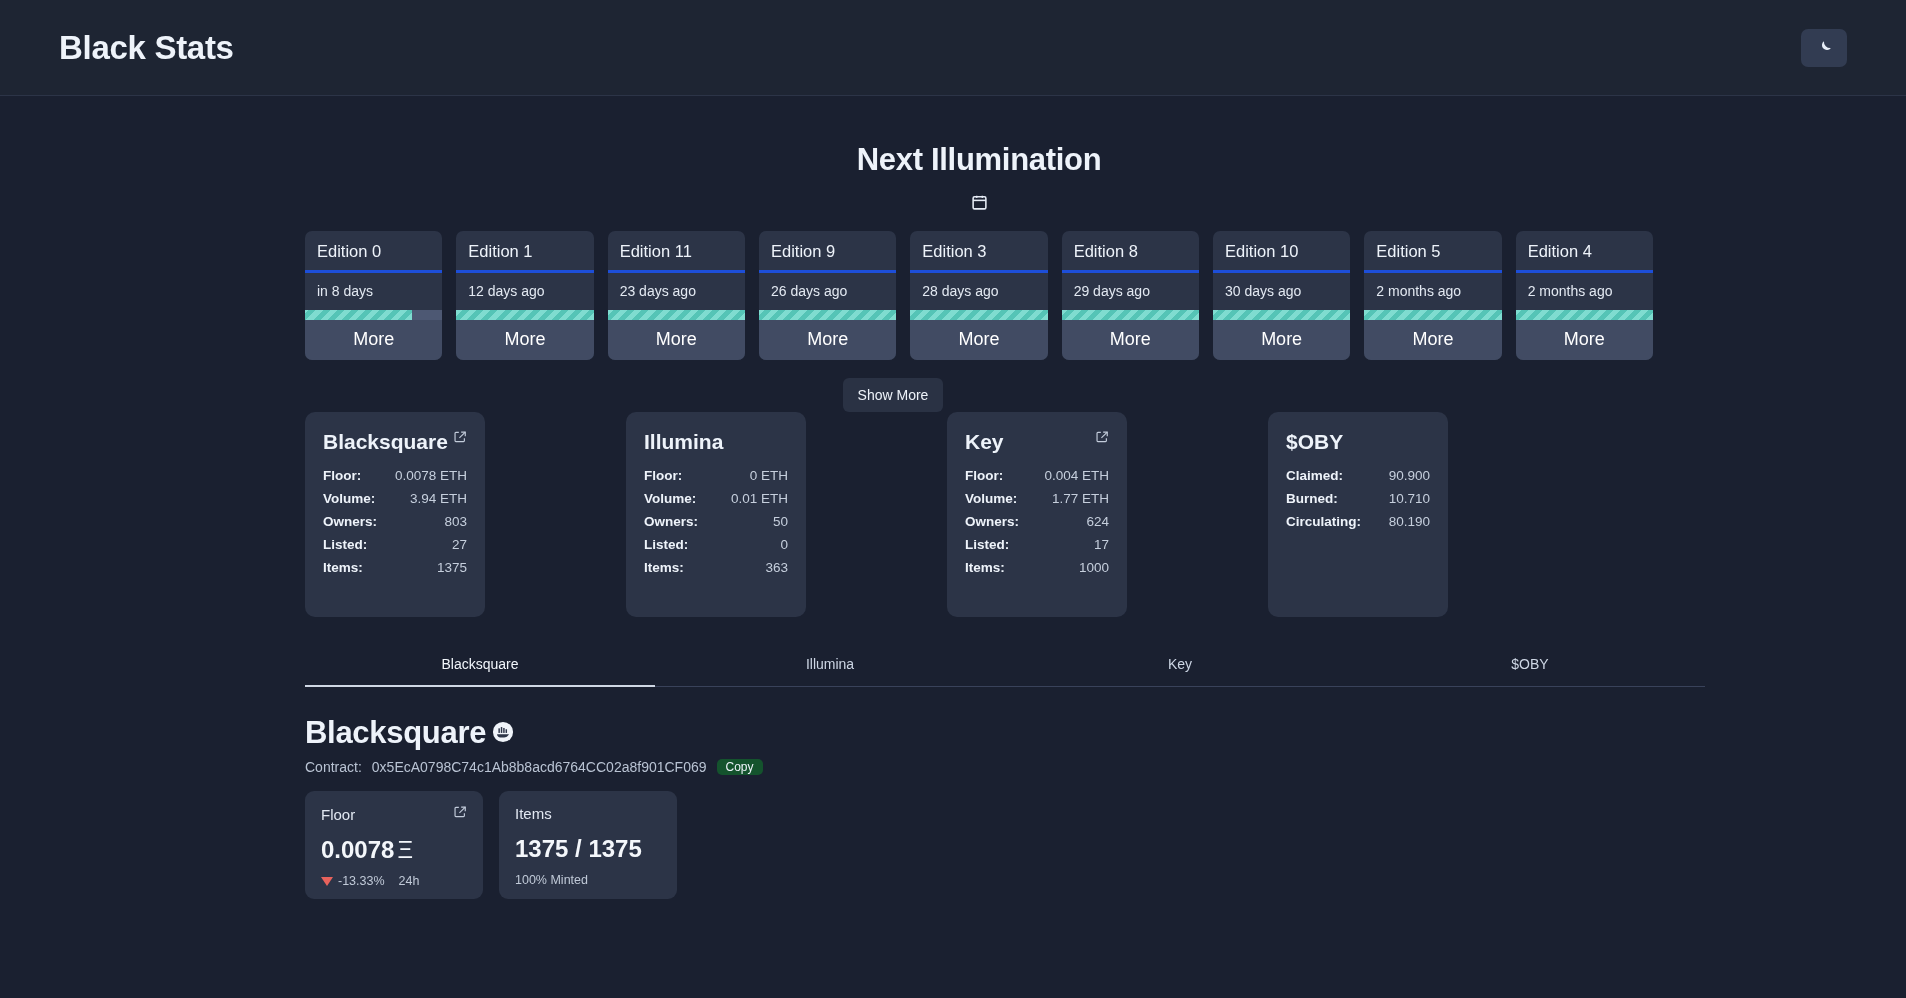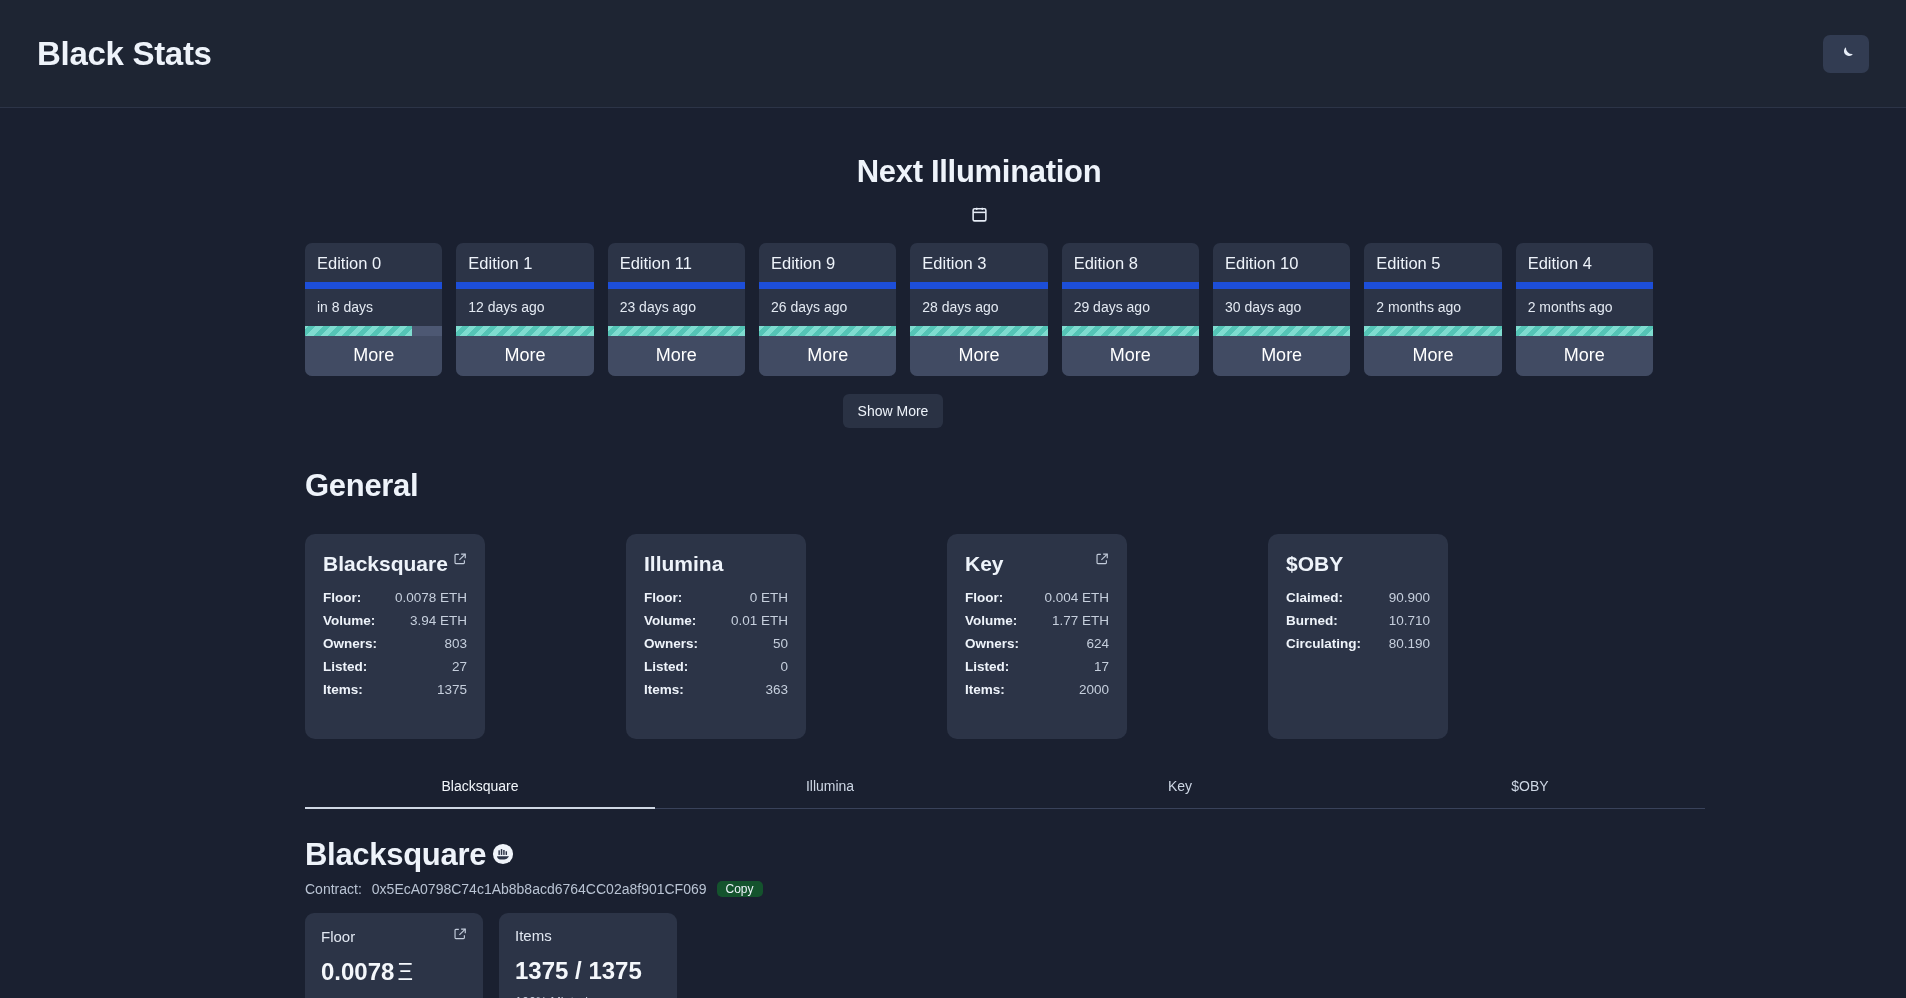--- a/index.html
+++ b/index.html
@@ -12,28 +12,28 @@
 
   body {
     background: #1a2030;
     font-family: "Liberation Sans", sans-serif;
     color: #e8edf5;
     -webkit-font-smoothing: antialiased;
   }
 
   
   .app-header {
-    height: 108px;
+    height: 96px;
     background: #1e2533;
     border-bottom: 1px solid #2b3purple;
     border-bottom: 1px solid #2c3447;
     display: flex;
     align-items: center;
     justify-content: space-between;
-    padding: 0 37px;
+    padding: 0 59px;
   }
   .app-title {
     font-size: 33px;
     font-weight: bold;
     color: #eef3fa;
     letter-spacing: -0.3px;
   }
   .theme-toggle {
     width: 46px;
     height: 38px;
@@ -83,21 +83,21 @@
     border-radius: 7px;
     overflow: hidden;
     display: flex;
     flex-direction: column;
   }
   .edition-title {
     font-size: 16.5px;
     font-weight: normal;
     color: #eef3fa;
     padding: 11px 12px 9px 12px;
-    border-bottom: 7px solid #1d4ed8;
+    border-bottom: 3px solid #1d4ed8;
     margin: 0 0px;
   }
   .edition-when {
     font-size: 14px;
     color: #e3e9f2;
     padding: 10px 12px 11px 12px;
   }
   .edition-bar {
     height: 10px;
     background: #4d5873;
@@ -386,21 +386,20 @@
           <div class="edition-bar-fill" style="width: 100%;"></div>
         </div>
         <div class="edition-more">More</div>
       </div>
     </div>
 
     <div class="show-more-wrap">
       <button class="show-more-btn">Show More</button>
     </div>
 
-    <div class="section-title general">General</div>
 
     <div class="general-row">
 
       <div class="gen-card">
         <div class="gen-card-head">
           <span class="gen-card-title">Blacksquare</span>
           <span class="ext-icon">
             <svg width="14" height="14" viewBox="0 0 24 24" fill="none" stroke="#c3ccdb" stroke-width="2">
               <path d="M10 4H5a1.5 1.5 0 0 0-1.5 1.5v13A1.5 1.5 0 0 0 5 20h13a1.5 1.5 0 0 0 1.5-1.5V14"></path>
               <path d="M14 3.5h7v7"></path>
@@ -478,21 +477,21 @@
         <div class="gen-row">
           <span class="gen-label">Owners:</span>
           <span class="gen-value">624</span>
         </div>
         <div class="gen-row">
           <span class="gen-label">Listed:</span>
           <span class="gen-value">17</span>
         </div>
         <div class="gen-row">
           <span class="gen-label">Items:</span>
-          <span class="gen-value">2000</span>
+          <span class="gen-value">1000</span>
         </div>
       </div>
 
       <div class="gen-card">
         <div class="gen-card-head">
           <span class="gen-card-title">$OBY</span>
         </div>
         <div class="gen-row">
           <span class="gen-label">Claimed:</span>
           <span class="gen-value">90.900</span>

